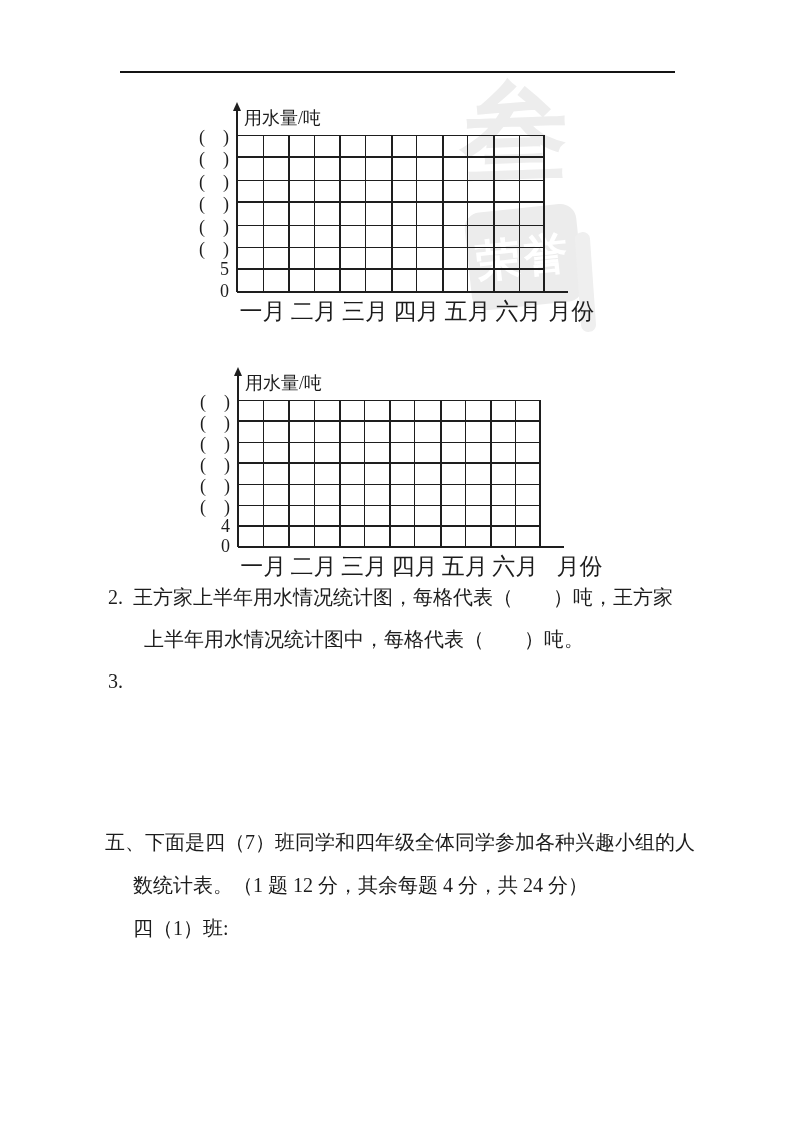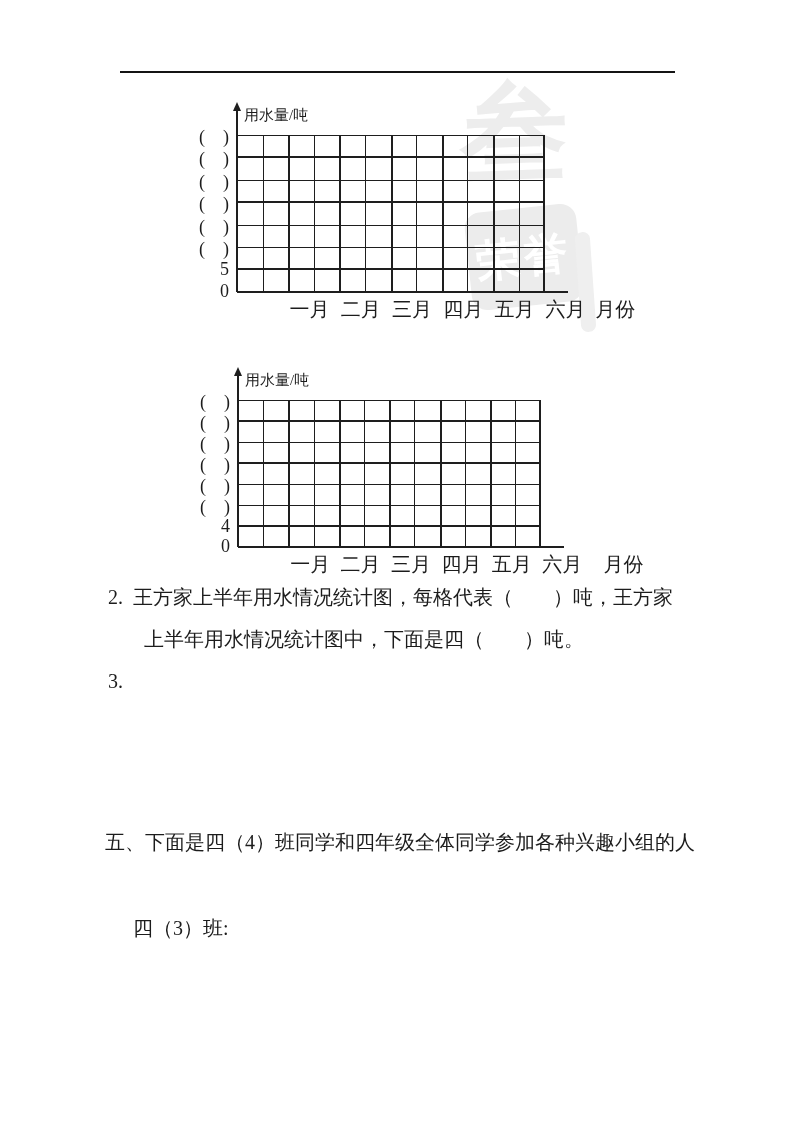--- a/index.html
+++ b/index.html
@@ -21,23 +21,23 @@
     position:absolute; left:468px; top:208px; width:112px; height:98px;
     background:#ececec; border-radius:16px; transform:rotate(-6deg);
     display:flex; align-items:center; justify-content:center;
   }
   .wm-seal span { color:#ffffff; font-size:44px; font-weight:bold; letter-spacing:4px; }
   .wm-bar { position:absolute; left:578px; top:232px; width:15px; height:100px; background:#efefef; border-radius:7px; transform:rotate(-4deg); }
 
   
   .chart { position:absolute; z-index:2; }
   .gline { position:absolute; background:#1e1e1e; }
-  .axis-title { position:absolute; font-size:15px; white-space:nowrap; }
+  .axis-title { position:absolute; font-size:18px; white-space:nowrap; }
   .ylab { position:absolute; font-size:18px; text-align:right; white-space:pre; }
-  .xlab { position:absolute; font-size:20px; white-space:nowrap;margin-left:47px; }
+  .xlab { position:absolute; font-size:23px; white-space:nowrap; }
   .yarrow {
     position:absolute; width:0; height:0;
     border-left:4px solid transparent; border-right:4px solid transparent;
     border-bottom:9px solid #1e1e1e;
   }
   .chart-main-title {
     position:absolute; top:334px; left:382px; transform:translateX(-50%);
     font-size:19px; white-space:nowrap; z-index:2;
   }
 
@@ -137,20 +137,21 @@
       <div class="xlab" style="left: 119.6px; top: 184px; transform: translateX(-50%);">二月</div>
       <div class="xlab" style="left: 170px; top: 184px; transform: translateX(-50%);">三月</div>
       <div class="xlab" style="left: 220.4px; top: 184px; transform: translateX(-50%);">四月</div>
       <div class="xlab" style="left: 270.8px; top: 184px; transform: translateX(-50%);">五月</div>
       <div class="xlab" style="left: 321.2px; top: 184px; transform: translateX(-50%);">六月</div>
       <div class="xlab" style="left: 362.4px; top: 184px;">月份</div>
     </div>
 
   <span class="tline" style="left:108px; top:586px">2.</span>
   <span class="tline" style="left:133px; top:586px">王方家上半年用水情况统计图，每格代表（　　）吨，王方家</span>
-  <span class="tline" style="left:144px; top:628px">上半年用水情况统计图中，下面是四（　　）吨。</span>
+  <span class="tline" style="left:144px; top:628px">上半年用水情况统计图中，每格代表（　　）吨。</span>
 
   <span class="tline" style="left:108px; top:670px">3.</span>
 
-  <span class="tline" style="left:105px; top:831px">五、下面是四（4）班同学和四年级全体同学参加各种兴趣小组的人</span>
-  <span class="tline" style="left:133px; top:917px">四（3）班:</span>
+  <span class="tline" style="left:105px; top:831px">五、下面是四（7）班同学和四年级全体同学参加各种兴趣小组的人</span>
+  <span class="tline" style="left:133px; top:874px">数统计表。（1 题 12 分，其余每题 4 分，共 24 分）</span>
+  <span class="tline" style="left:133px; top:917px">四（1）班:</span>
 
 </div>
 
 </body></html>

